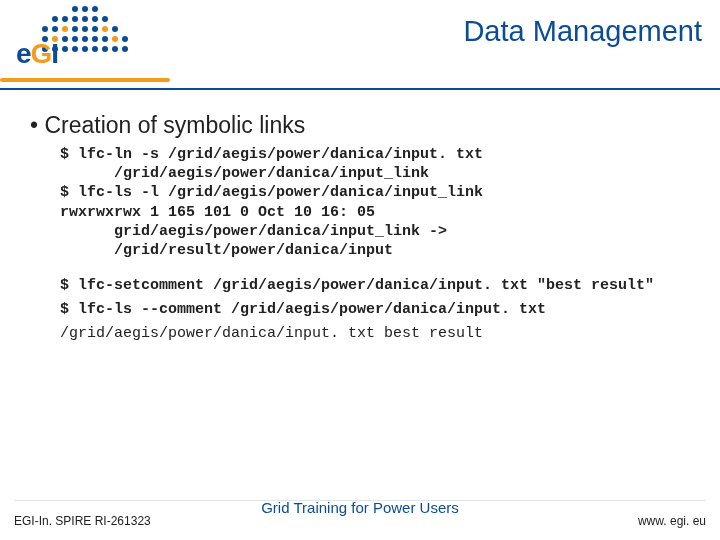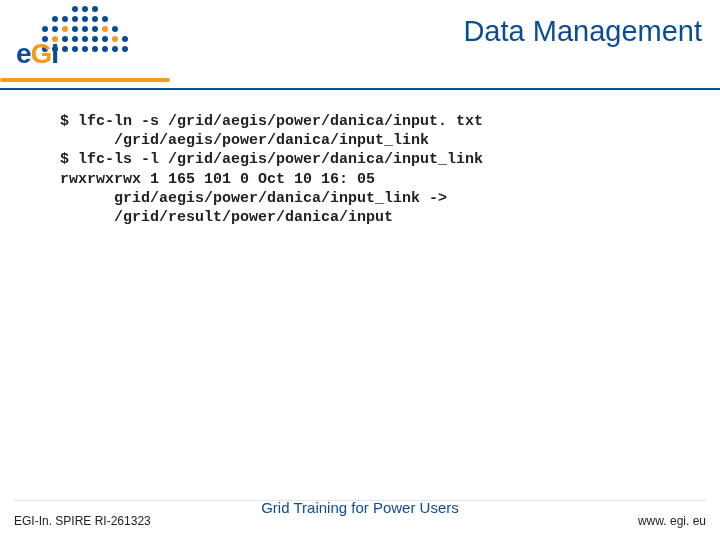--- a/index.html
+++ b/index.html
@@ -89,27 +89,31 @@
     </div>
     <div class="orange-bar"></div>
     <div class="title">
       <div>Data Management</div>
     </div>
     <div class="title-underline"></div>
   </div>
 
   <div class="content">
 
+    <div class="bullet">Creation of symbolic links</div>
     <div class="code"><span>$ lfc-ln -s /grid/aegis/power/danica/input. txt</span>
 <span class="indent">/grid/aegis/power/danica/input_link</span>
 <span>$ lfc-ls -l /grid/aegis/power/danica/input_link</span>
 <span>rwxrwxrwx 1 165 101 0 Oct 10 16: 05</span>
 <span class="indent">grid/aegis/power/danica/input_link -&gt;</span>
 <span class="indent">/grid/result/power/danica/input</span></div>
 
+    <div class="code2"><span>$ lfc-setcomment /grid/aegis/power/danica/input. txt "best result"</span>
+<span>$ lfc-ls --comment /grid/aegis/power/danica/input. txt</span>
+<span class="nf">/grid/aegis/power/danica/input. txt best result</span></div>
 
   </div>
 
   <div class="footer">
     <div class="foot-rule"></div>
     <div class="foot-center">Grid Training for Power Users</div>
     <div class="foot-left">EGI-In. SPIRE RI-261323</div>
     <div class="foot-right">www. egi. eu</div>
   </div>
 

